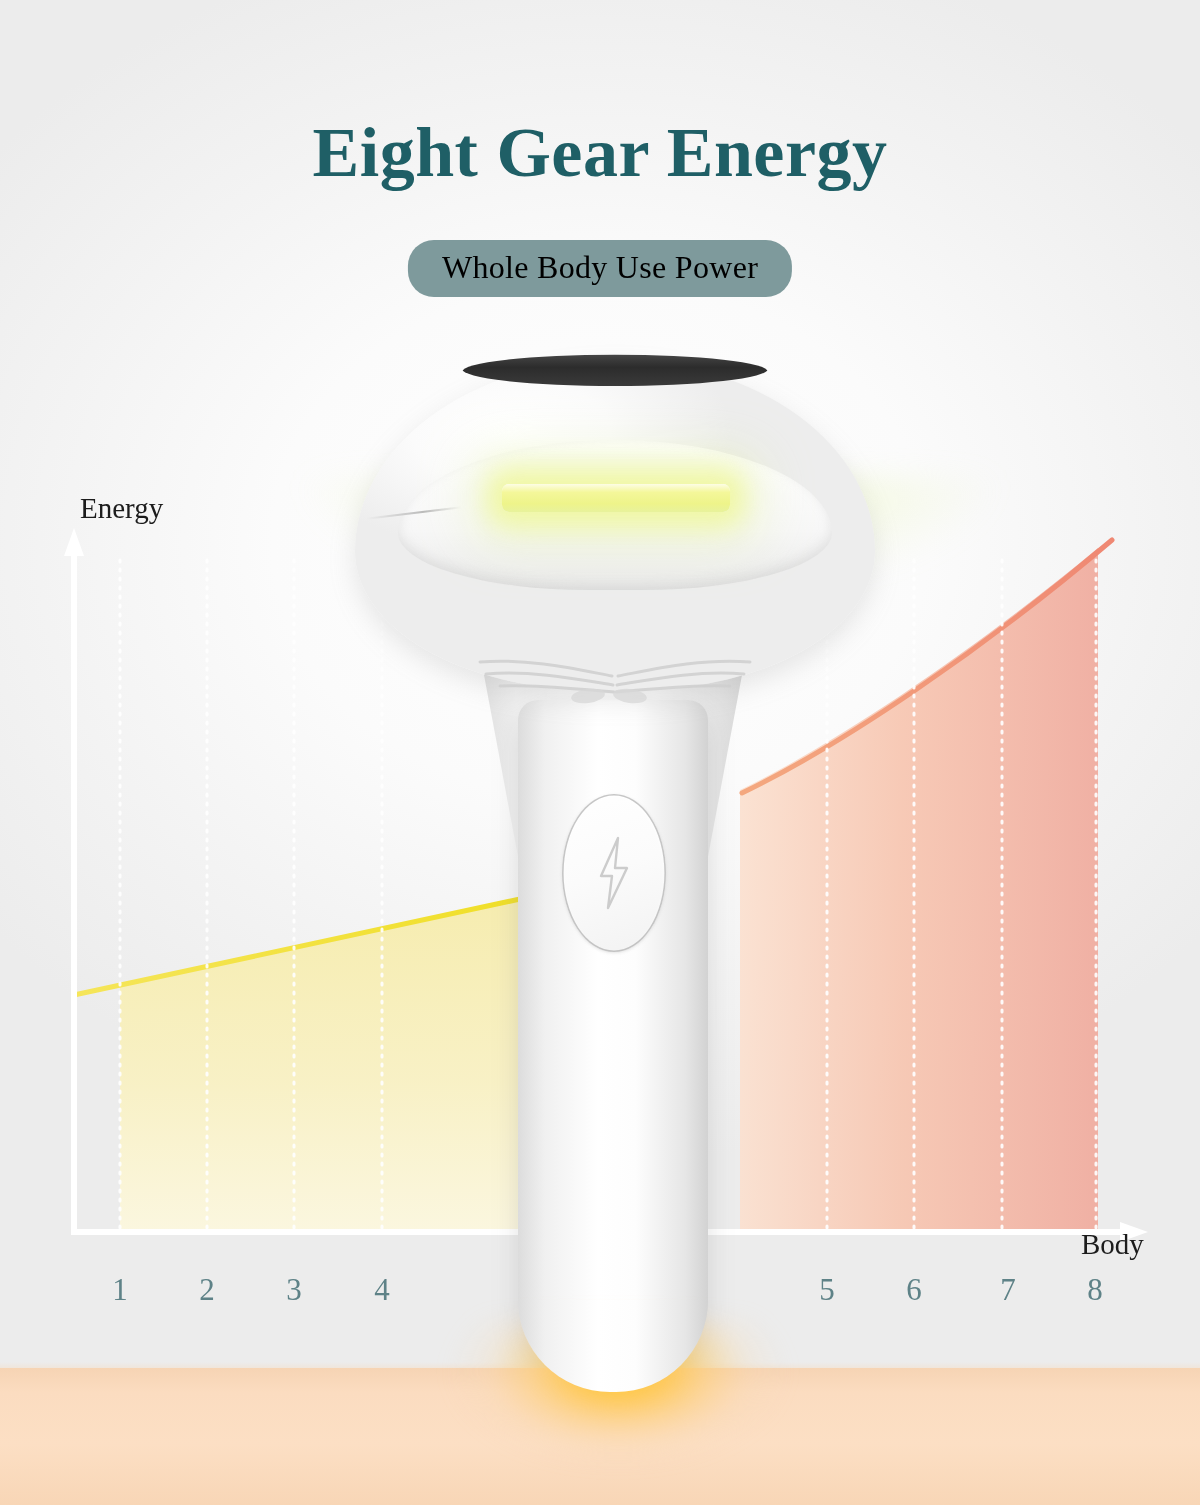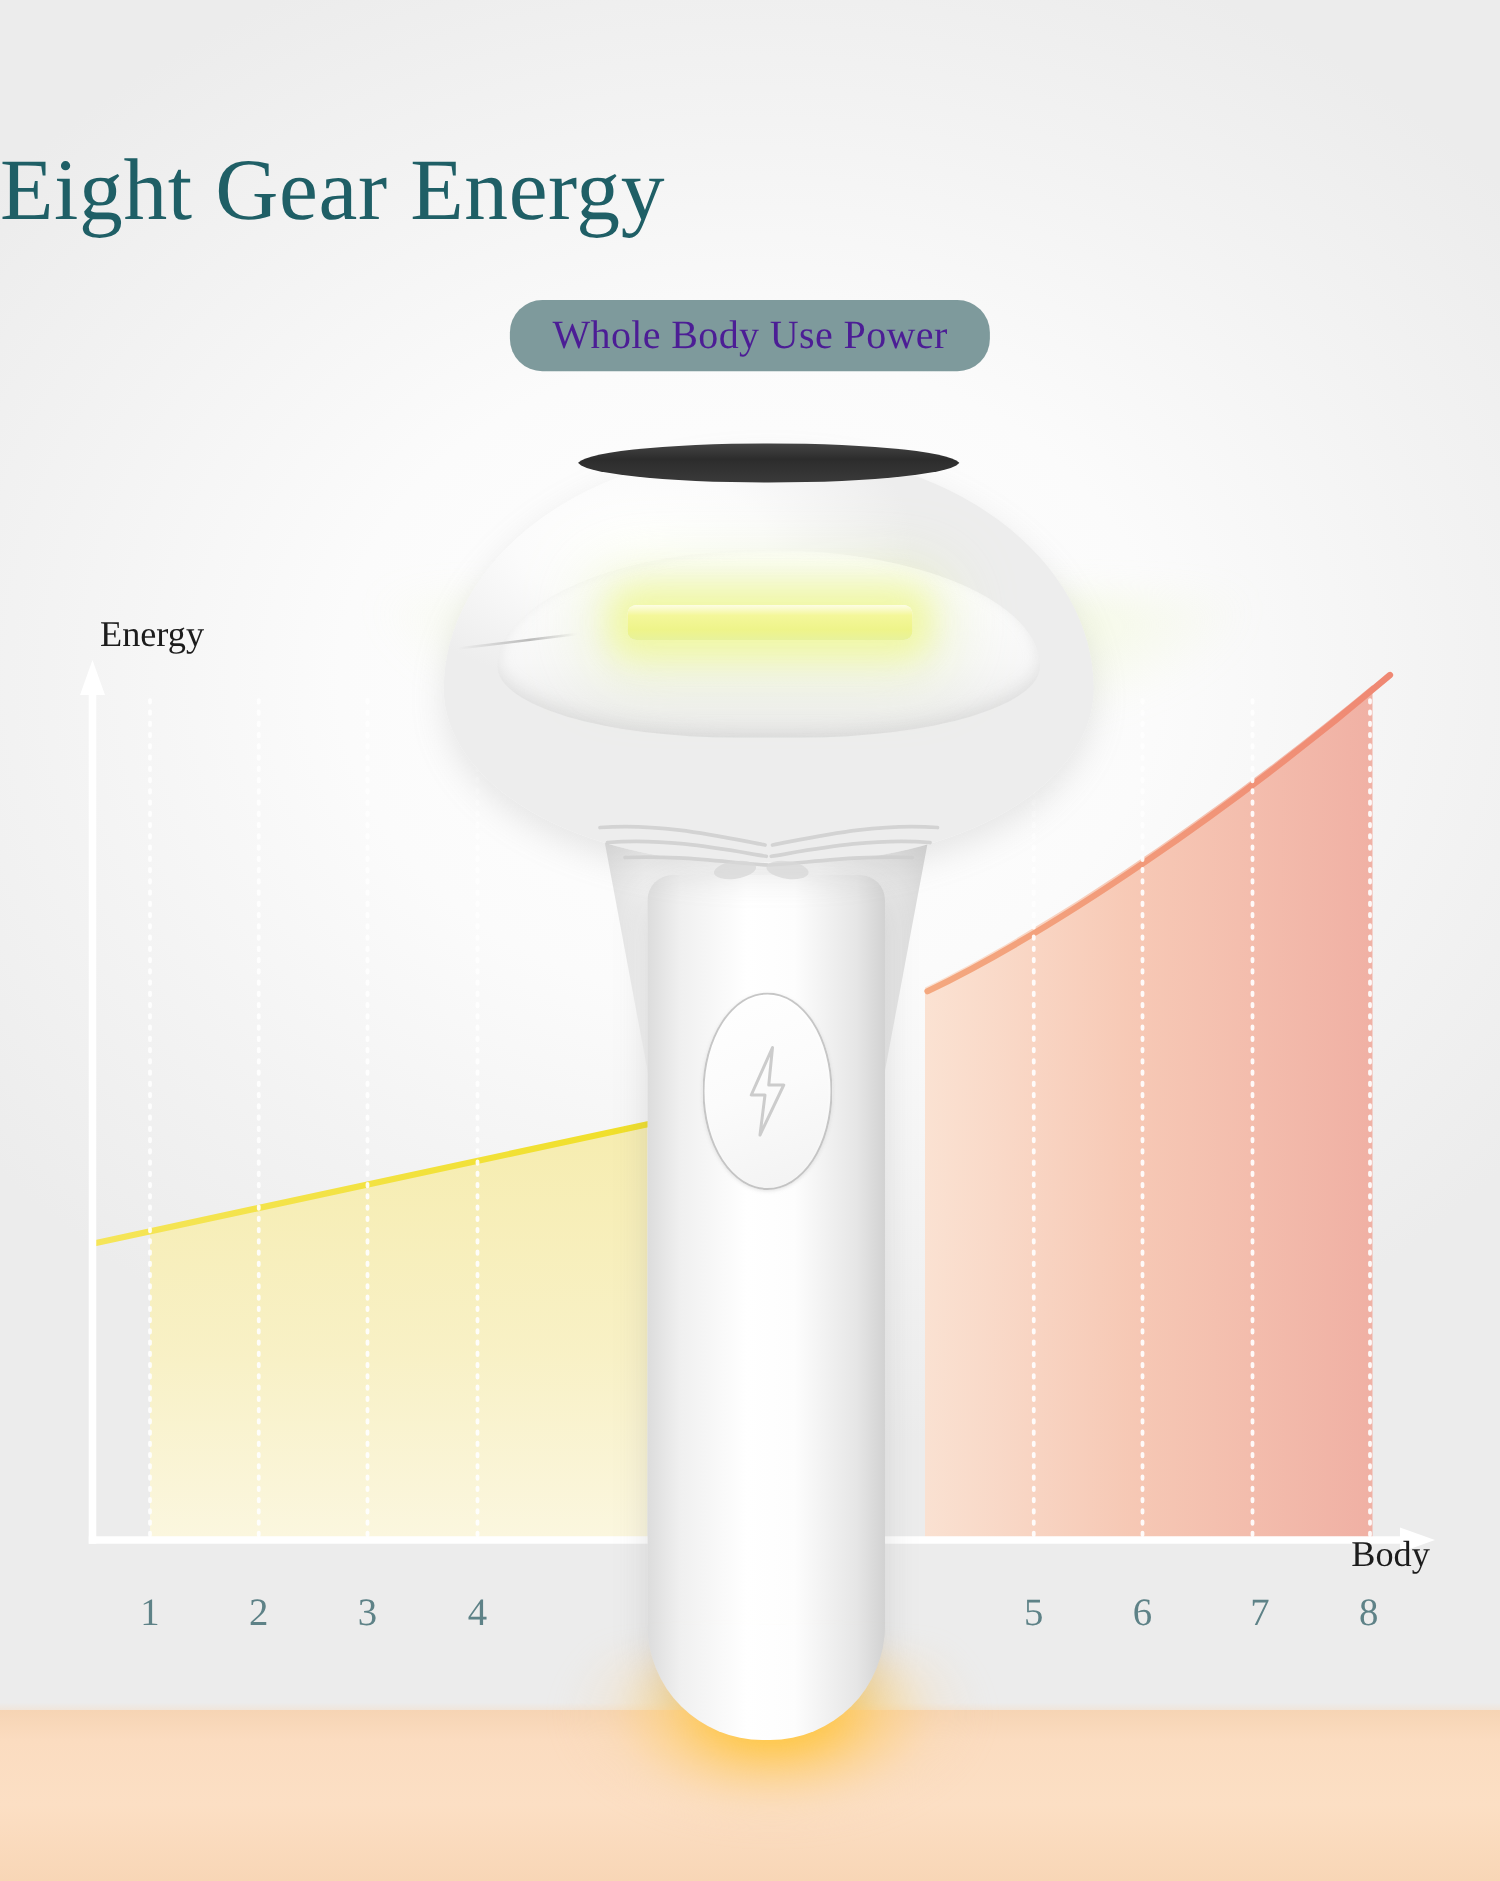--- a/index.html
+++ b/index.html
@@ -14,31 +14,32 @@
     width:1200px; height:1505px;
     background:
       radial-gradient(ellipse 780px 620px at 50% 36%, #ffffff 0%, #fbfbfb 42%, #f3f3f3 72%, #ececec 100%),
       linear-gradient(135deg,#eaeaea 0%,#f7f7f7 45%,#ebebeb 100%);
     overflow:hidden;
   }
 
   
   #headline {
     position:absolute; top:116px; left:0; width:1200px;
-    text-align:left;
+    text-align:center;
     font-size:70px; line-height:1.05;
     color:#1f5f66;
     letter-spacing:0.5px;
     white-space:nowrap;
+    font-weight:bold;
   }
   #subpill {
     position:absolute; top:240px; left:50%;
     transform:translateX(-50%);
     background:#7e9a9c;
-    color:#4c1d95;
+    color:#000000;
     font-size:32px;
     padding:9px 34px 11px 34px;
     border-radius:26px;
     white-space:nowrap;
     letter-spacing:0.3px;
   }
 
   
   #chart { position:absolute; inset:0; }
   #chart svg { position:absolute; inset:0; width:1200px; height:1505px; }

